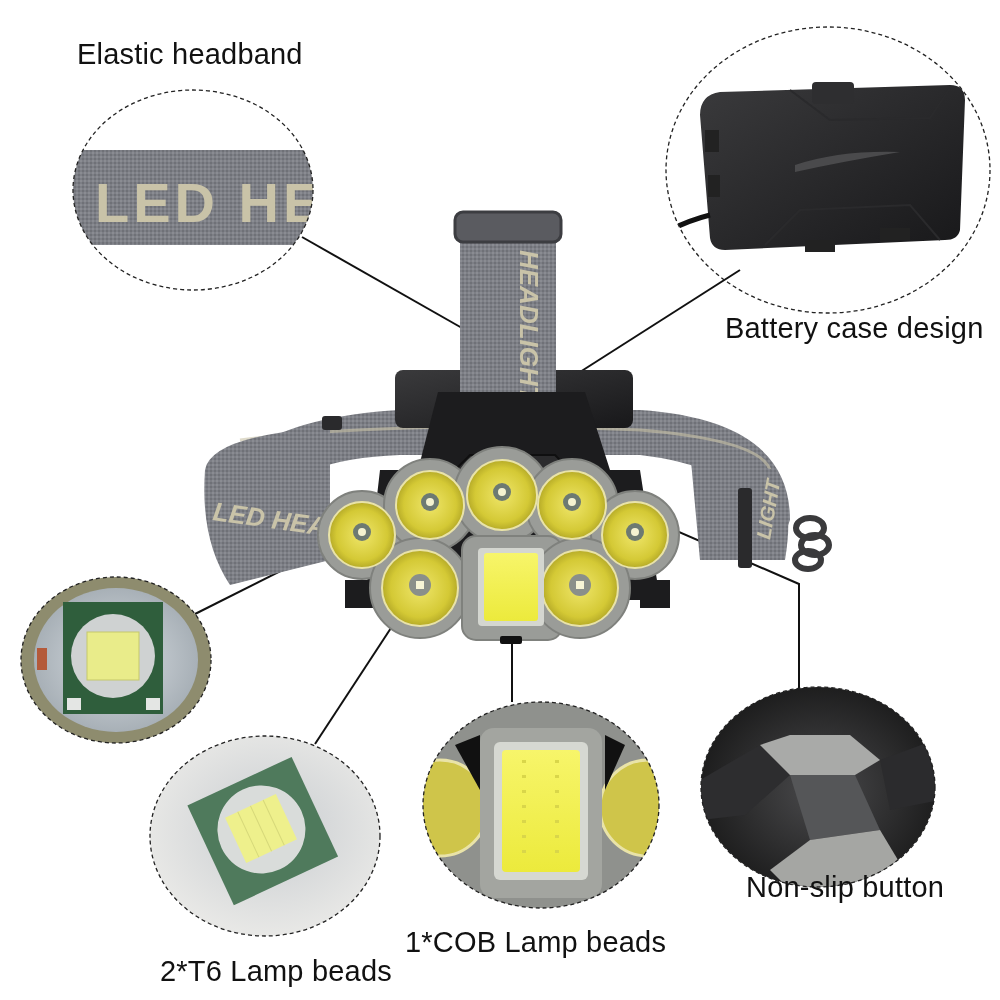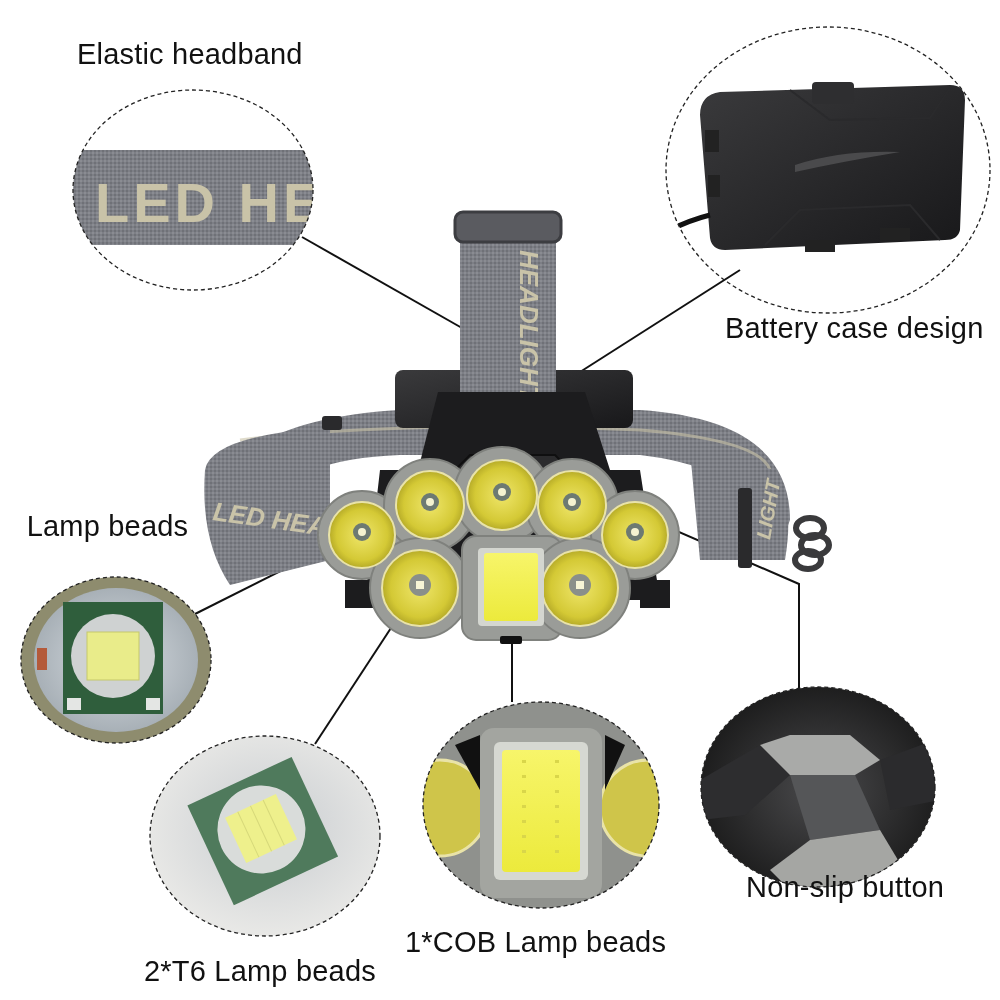--- a/index.html
+++ b/index.html
@@ -254,17 +254,16 @@
       <polygon points="790,775 855,775 880,830 810,840" fill="#555658"></polygon>
       <polygon points="770,870 810,840 880,830 910,880 800,900" fill="#a5a6a3"></polygon>
     </g>
     <ellipse cx="818" cy="787" rx="117" ry="100" fill="none" stroke="#222" stroke-width="1.3" stroke-dasharray="4 3"></ellipse>
   </g>
 </svg>
 
 <div class="label" style="left:77px; top:38px;">Elastic headband</div>
 <div class="label" style="left:725px; top:312px;text-align:center;">Battery case design</div>
 <div class="label center" style="left:25px; top:510px; width:165px;">
-  <div>Lamp beads</div>
 </div>
-<div class="label" style="left:144px; top:955px;">2*T6 Lamp beads</div>
+<div class="label" style="left:160px; top:955px;">2*T6 Lamp beads</div>
 <div class="label" style="left:405px; top:926px;">1*COB Lamp beads</div>
 <div class="label" style="left:746px; top:871px;">Non-slip button</div>
 
 </body></html>

